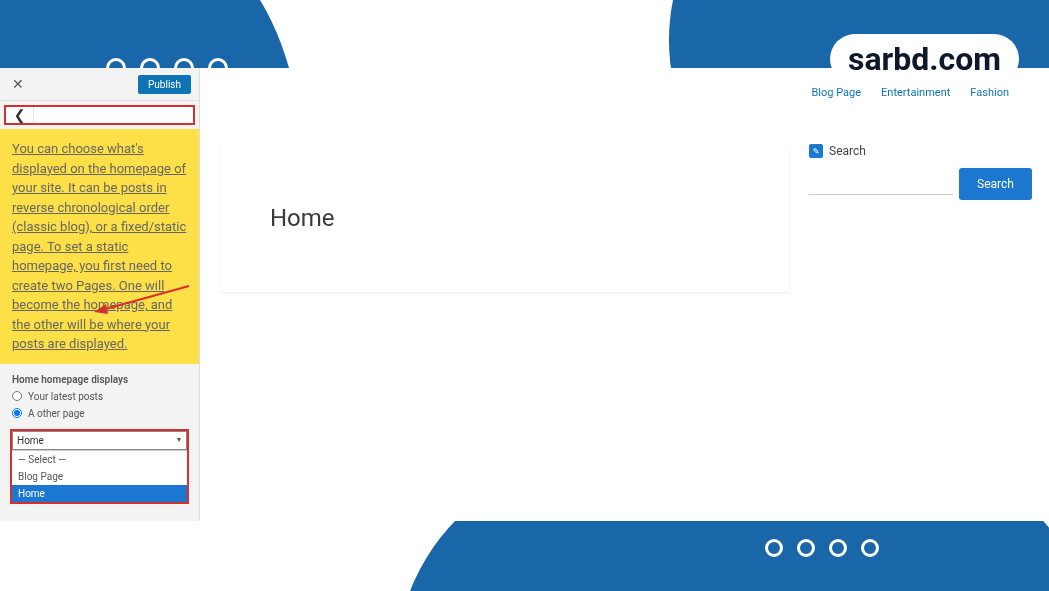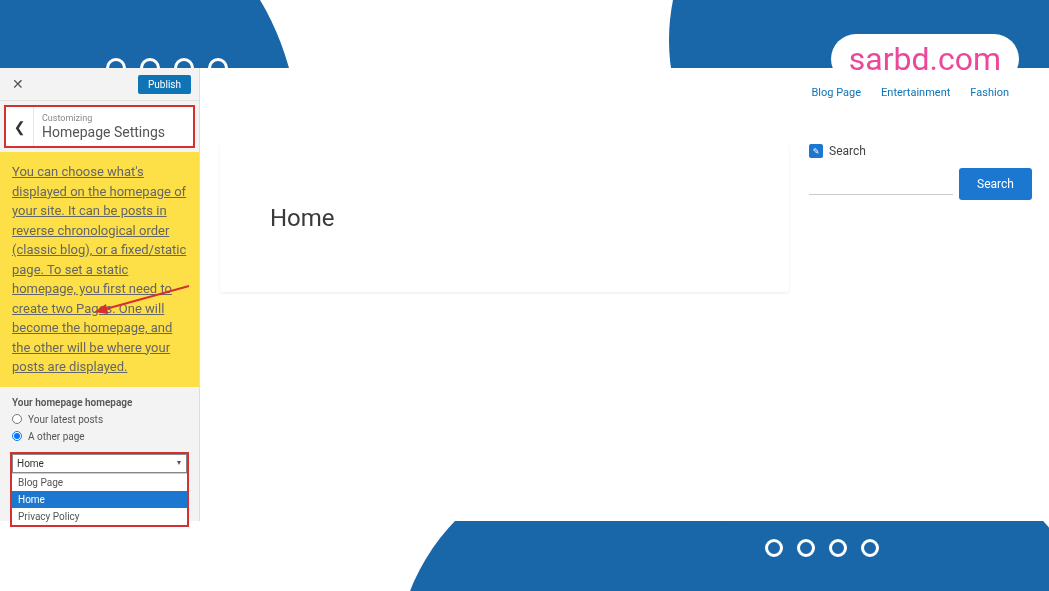--- a/index.html
+++ b/index.html
@@ -3,21 +3,21 @@
   <meta charset="utf-8">
   <style>
     * { margin: 0; padding: 0; box-sizing: border-box; font-family: -apple-system, BlinkMacSystemFont, "Segoe UI", Roboto, sans-serif; }
     body { background: #fff; width: 1049px; height: 591px; overflow: hidden; position: relative; }
 
     
     .bg-shape-left { position: absolute; top: -100px; left: -100px; width: 400px; height: 500px; background: #1966a8; border-radius: 50%; z-index: 0; }
     .bg-shape-right { position: absolute; top: -180px; right: -100px; width: 480px; height: 440px; background: #1966a8; border-radius: 50%; z-index: 0; }
     .bg-shape-bottom { position: absolute; bottom: -220px; right: -50px; width: 700px; height: 400px; background: #1966a8; border-radius: 50% 50% 0 0 / 60% 60% 0 0; z-index: 0; }
     .brand-pill { position: absolute; top: 34px; right: 30px; background: #fff; padding: 6px 18px; border-radius: 30px; z-index: 3; }
-    .brand-text { font-size: 32px; font-weight: 400; color: #ec4899; }
+    .brand-text { font-size: 32px; font-weight: 700; color: #0f172a; }
 
     
     .top-circles { position: absolute; top: 58px; left: 106px; display: flex; gap: 14px; z-index: 1; }
     .circle { width: 20px; height: 20px; border: 3px solid #fff; border-radius: 50%; }
 
     
     .bottom-circles { position: absolute; bottom: 34px; right: 170px; display: flex; gap: 14px; z-index: 3; }
     .bottom-circles .circle { width: 18px; height: 18px; border: 3px solid #fff; }
 
     
@@ -100,30 +100,26 @@
   <aside class="customizer">
     <div class="cust-topbar">
       <span class="cust-close">✕</span>
       <button class="publish-btn">Publish</button>
     </div>
 
     <div class="cust-header">
       <div class="back-chev">
         <span>❮</span>
       </div>
-      <div class="cust-header-text">
-        <span class="cust-label-small">Customizing</span>
-        <div class="cust-title">Homepage Settings</div>
-      </div>
     </div>
 
     <div class="cust-desc">You can choose what's displayed on the homepage of your site. It can be posts in reverse chronological order (classic blog), or a fixed/static page. To set a static homepage, you first need to create two Pages. One will become the homepage, and the other will be where your posts are displayed.</div>
 
     <div class="cust-section">
-      <div class="section-label">Your homepage homepage</div>
+      <div class="section-label">Home homepage displays</div>
       <label class="radio-row">
         <input type="radio" name="disp" style="">
         <span>Your latest posts</span>
       </label>
       <label class="radio-row">
         <input type="radio" name="disp" checked="" style="">
         <span>A other page</span>
       </label>
     </div>
 
@@ -132,23 +128,23 @@
       <polygon points="0,28 12,20 14,30" fill="#d53030"></polygon>
     </svg>
 
 
     <div class="dropdown-wrap">
       <div style="position:relative">
         <div class="dd-select">Home</div>
         <span class="dd-arrow">▾</span>
       </div>
       <ul class="dd-list">
+        <li class="dd-item">— Select —</li>
         <li class="dd-item">Blog Page</li>
         <li class="dd-item selected">Home</li>
-        <li class="dd-item">Privacy Policy</li>
       </ul>
     </div>
 
   </aside>
 
   <main class="preview">
     <nav class="nav-links">
       <span class="nav-link">Blog Page</span>
       <span class="nav-link">Entertainment</span>
       <span class="nav-link">Fashion</span>

